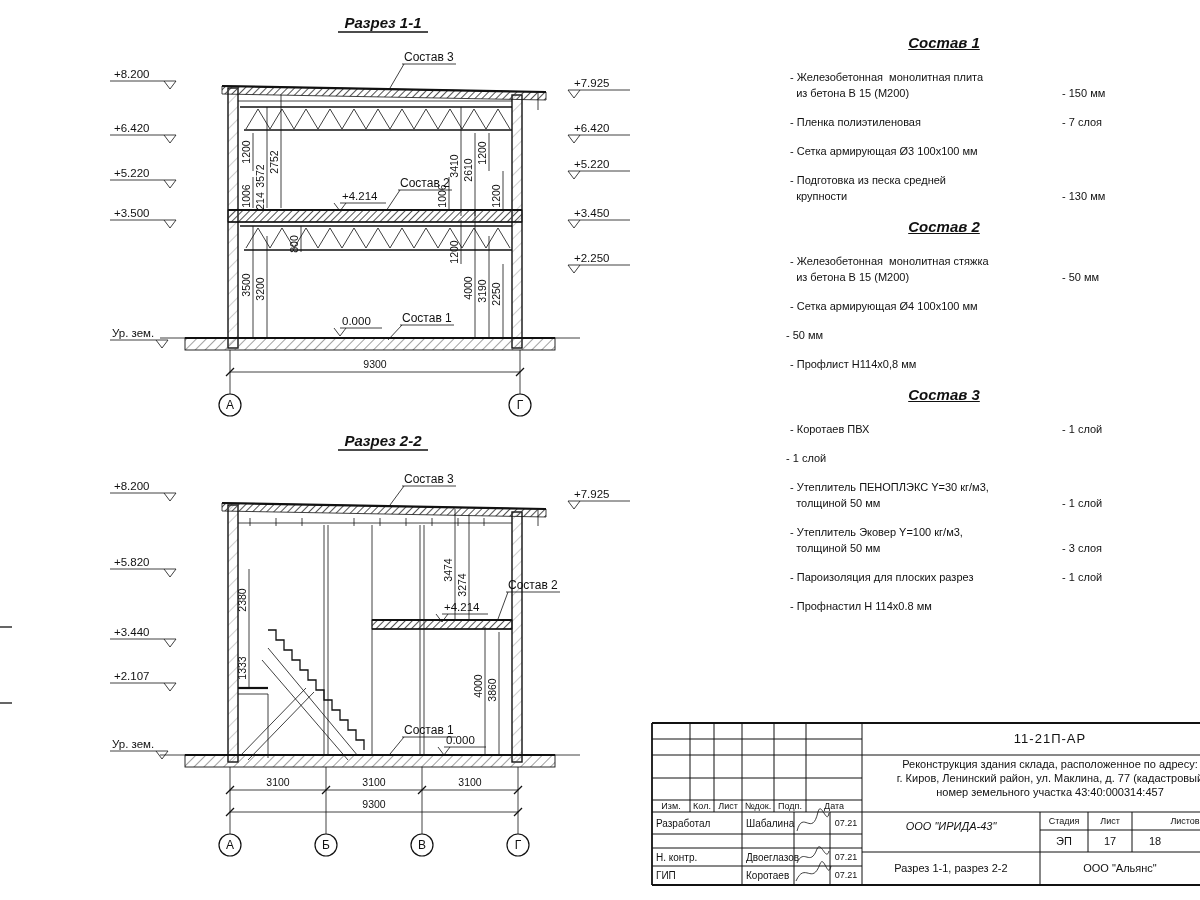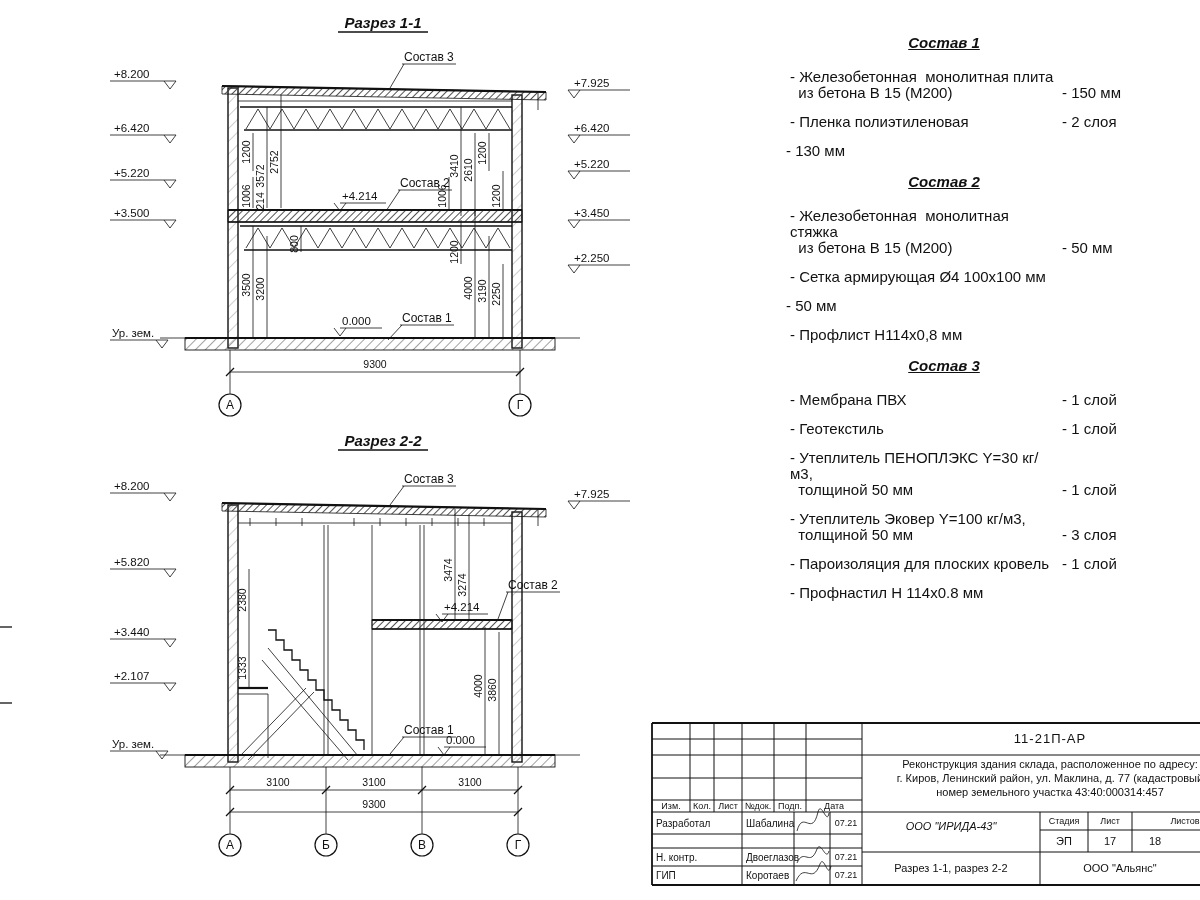--- a/index.html
+++ b/index.html
@@ -20,21 +20,21 @@
   .tbt9{font-size:9px;}
   .tbt10{font-size:10px;}
   .tbt11{font-size:11px;}
   .tbt13{font-size:13px;letter-spacing:1px;}
   .tbi{font-style:italic;}
   
   .comps{position:absolute;left:786px;top:20px;width:376px;}
   .comp-title{text-align:center;font-style:italic;font-weight:bold;font-size:15px;
       text-decoration:underline;margin:14px 60px 18px 0;}
   .comp-item{display:flex;gap:6px;align-items:flex-end;margin-bottom:13px;
-      font-size:15px;line-height:16px;}
+      font-size:11px;line-height:16px;}
   .comp-item .txt{white-space:pre-wrap;flex:1;padding-left:4px;}
   .comp-item .val{width:100px;flex:none;white-space:nowrap;}
 </style>
 </head>
 <body>
 
 <svg width="1200" height="900" viewBox="0 0 1200 900">
   <defs>
     <pattern id="hatchDense" width="5" height="5" patternTransform="rotate(45)" patternUnits="userSpaceOnUse">
       <line x1="0" y1="0" x2="0" y2="5" stroke="#333" stroke-width="1.7"></line>
@@ -446,23 +446,29 @@
 <div class="comps">
   <div>
     <div class="comp-title">Состав 1</div>
     <div class="comp-item">
       <div class="txt">- Железобетонная  монолитная плита
   из бетона В 15 (М200)</div>
       <div class="val">- 150 мм</div>
     </div>
     <div class="comp-item">
       <div class="txt">- Пленка полиэтиленовая</div>
-      <div class="val">-  2 слоя</div>
-    </div>
-    <div class="comp-item">
+      <div class="val">-  7 слоя</div>
+    </div>
+    <div class="comp-item">
+      <div class="txt">- Сетка армирующая Ø3 100х100 мм</div>
+      <div class="val"></div>
+    </div>
+    <div class="comp-item">
+      <div class="txt">- Подготовка из песка средней
+  крупности</div>
       <div class="val">- 130 мм</div>
     </div>
   </div>
 
   <div>
     <div class="comp-title">Состав 2</div>
     <div class="comp-item">
       <div class="txt">- Железобетонная  монолитная стяжка
   из бетона В 15 (М200)</div>
       <div class="val">- 50 мм</div>
@@ -476,39 +482,38 @@
     </div>
     <div class="comp-item">
       <div class="txt">- Профлист Н114х0,8 мм</div>
       <div class="val"></div>
     </div>
   </div>
 
   <div>
     <div class="comp-title">Состав 3</div>
     <div class="comp-item">
-      <div class="txt">- Мембрана ПВХ</div>
+      <div class="txt">- Коротаев ПВХ</div>
       <div class="val">- 1 слой</div>
     </div>
     <div class="comp-item">
-      <div class="txt">- Геотекстиль</div>
       <div class="val">- 1 слой</div>
     </div>
     <div class="comp-item">
       <div class="txt">- Утеплитель ПЕНОПЛЭКС Y=30 кг/м3,
   толщиной 50 мм</div>
       <div class="val">- 1 слой</div>
     </div>
     <div class="comp-item">
       <div class="txt">- Утеплитель Эковер Y=100 кг/м3,
   толщиной 50 мм</div>
       <div class="val">- 3 слоя</div>
     </div>
     <div class="comp-item">
-      <div class="txt">- Пароизоляция для плоских кровель</div>
+      <div class="txt">- Пароизоляция для плоских разрез</div>
       <div class="val">- 1 слой</div>
     </div>
     <div class="comp-item">
       <div class="txt">- Профнастил Н 114х0.8 мм</div>
       <div class="val"></div>
     </div>
   </div>
 </div>
 
 </body></html>

